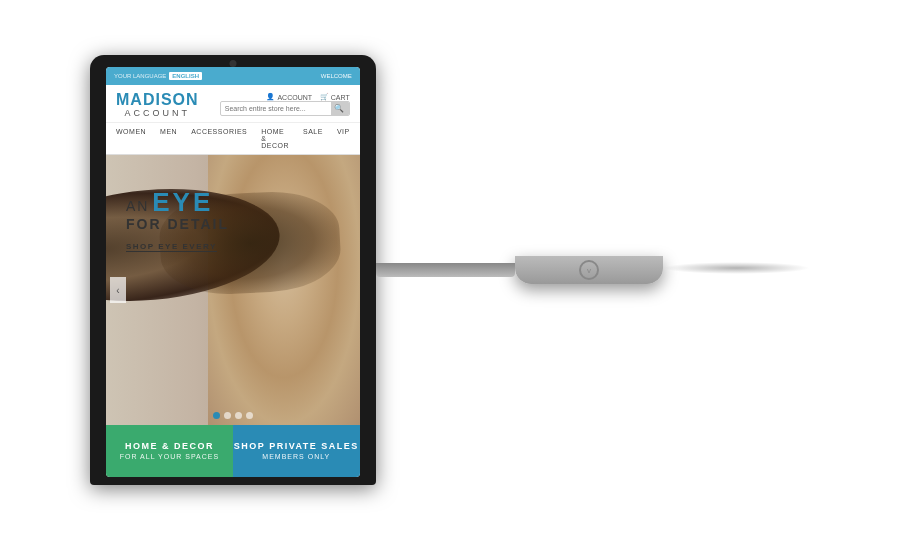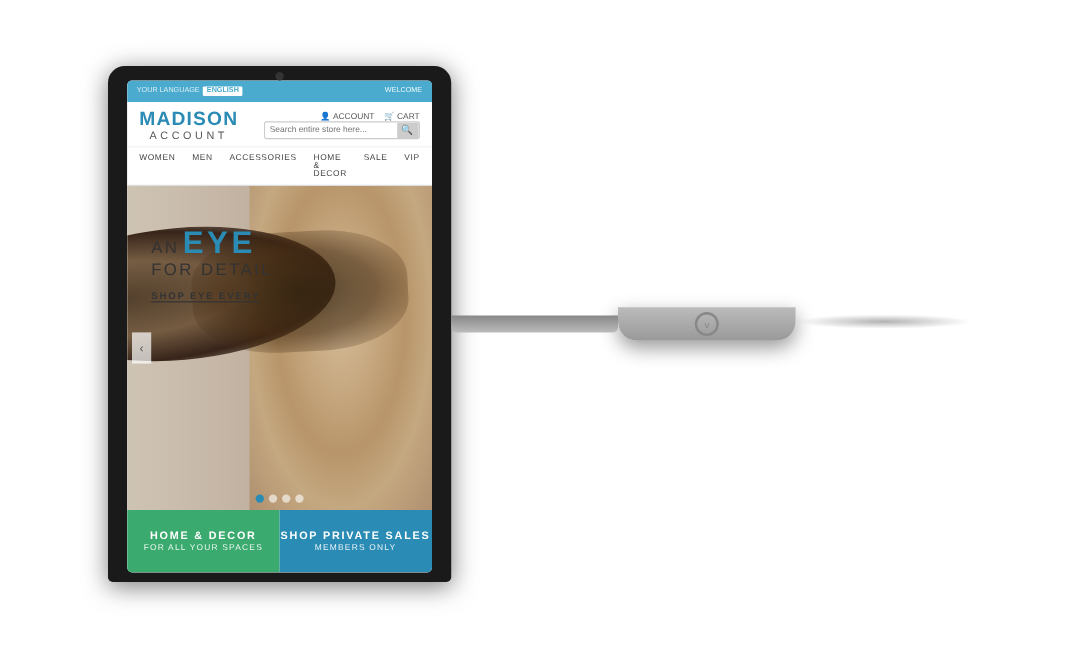--- a/index.html
+++ b/index.html
@@ -250,21 +250,21 @@
     .hero-eye {
       font-size: 26px;
       font-weight: bold;
       color: #2a8bb5;
       letter-spacing: 3px;
       display: inline;
     }
 
     .hero-for-detail {
       font-size: 14px;
-      font-weight: normal;
+      font-weight: bold;
       color: #333;
       letter-spacing: 2px;
       margin-top: -2px;
     }
 
     .hero-shop-link {
       margin-top: 10px;
       font-size: 8px;
       font-weight: bold;
       color: #333;

